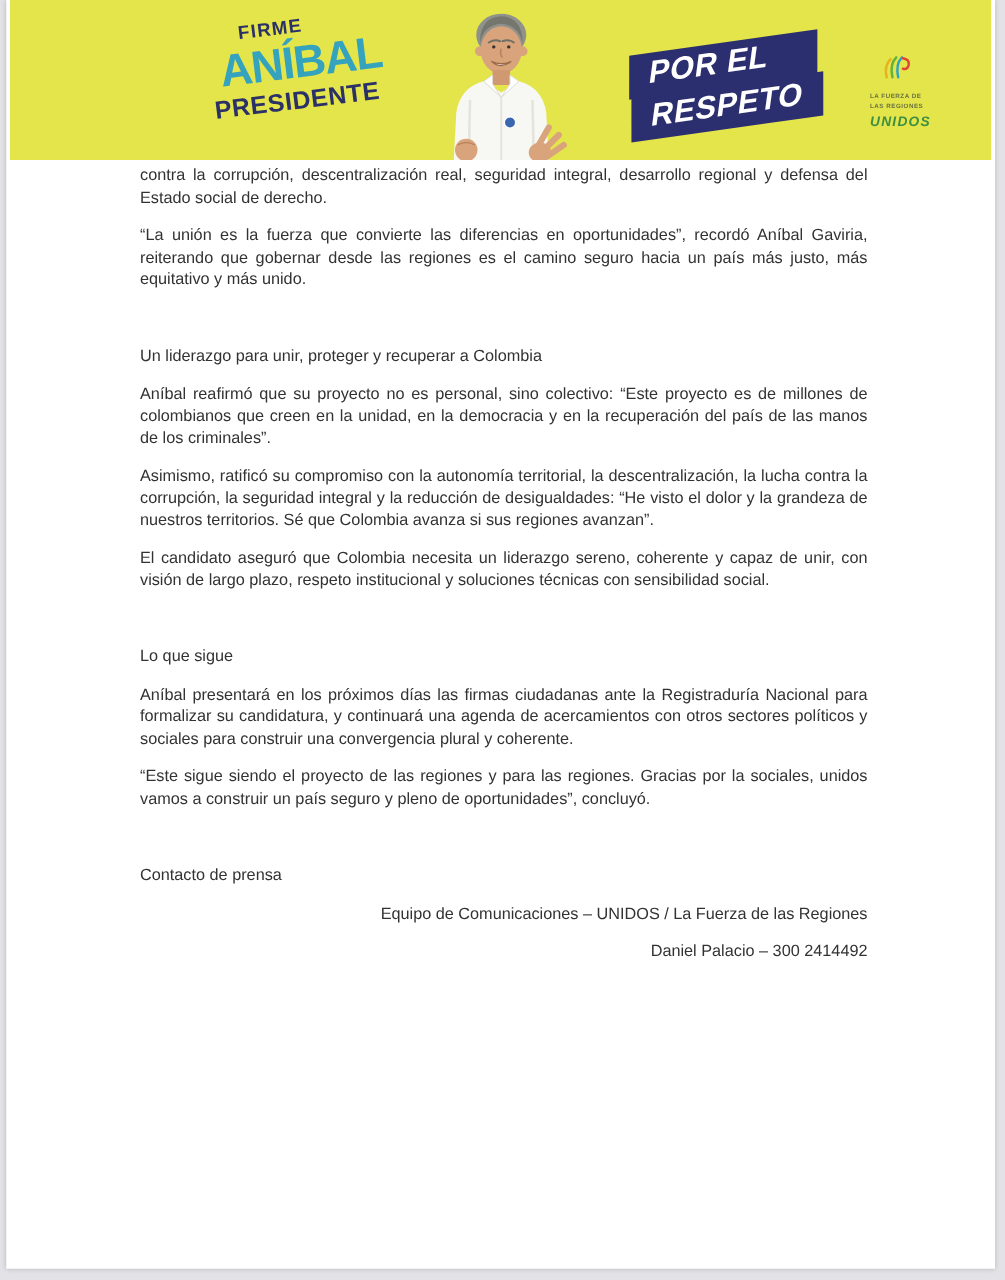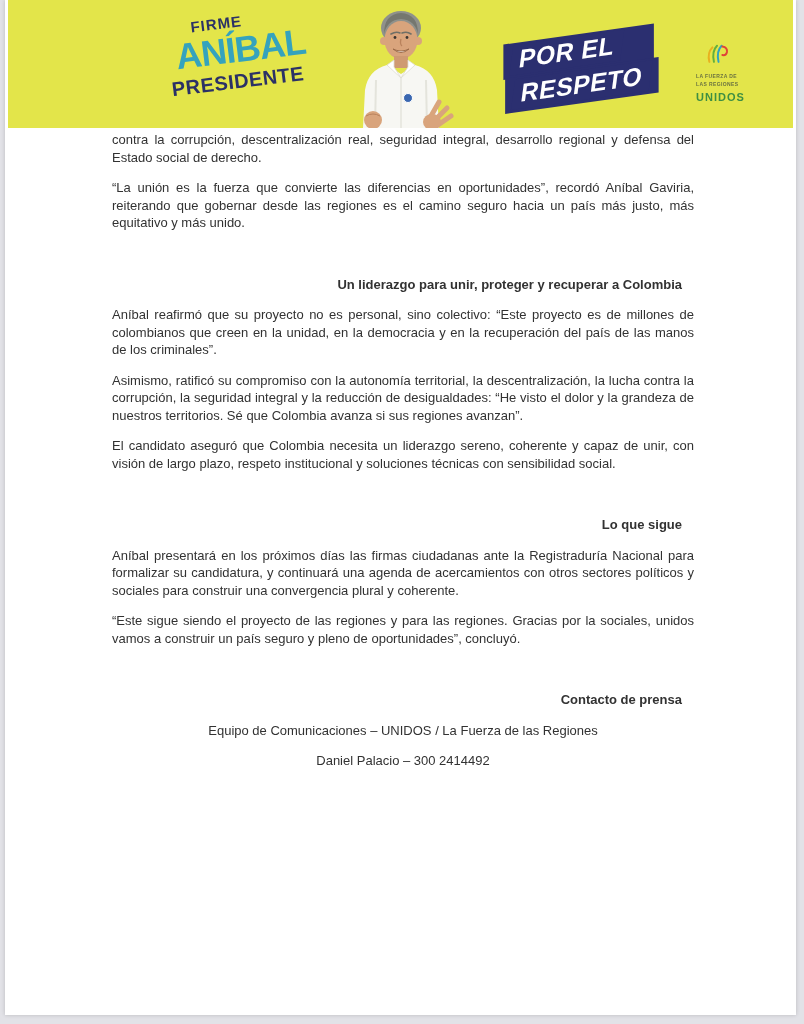--- a/index.html
+++ b/index.html
@@ -39,34 +39,34 @@
     font-size:25px;padding:2px 8px 3px;letter-spacing:0.5px;
   }
   .org{position:absolute;left:688px;top:42px;line-height:1;}
   .org-icon{margin-left:8px;}
   .org-name{
     font-size:5px;font-weight:700;color:#6b7340;
     letter-spacing:0.4px;line-height:1.5;margin-top:2px;
   }
   .org-unidos{
     font-size:11px;font-weight:800;color:#3e8f42;
-    letter-spacing:1px;margin-top:4px;
+    letter-spacing:1px;margin-top:4px;font-style:italic;
   }
   
   .content{
     position:absolute;left:107px;top:128px;width:582px;
     padding-top:3px;
     font-size:13px;line-height:17.5px;color:#323232;
   }
   .content p{margin:0 0 13px;text-align:justify;}
   .content h2{
-    font-size:13px;line-height:17.5px;font-weight:700;color:#323232;
-    margin:44px 12px 13px;text-align:right;
+    font-size:13px;line-height:17.5px;font-weight:400;color:#323232;
+    margin:44px 0 13px;text-align:left;
   }
-  .content p.contact{text-align:center;}
+  .content p.contact{text-align:right;}
 </style>
 </head>
 <body>
 
 <div class="page">
 
   <header class="header">
 
     <div class="campaign">
       <div class="c-firme">FIRME</div>

